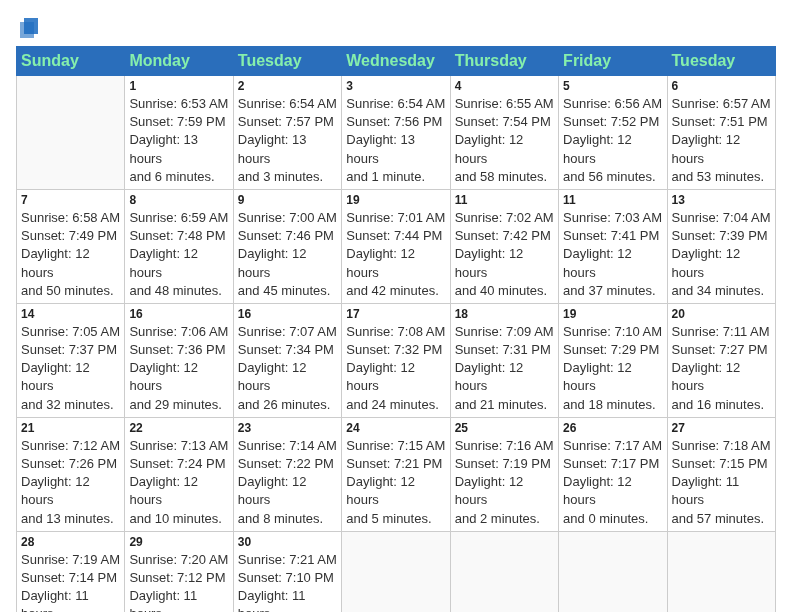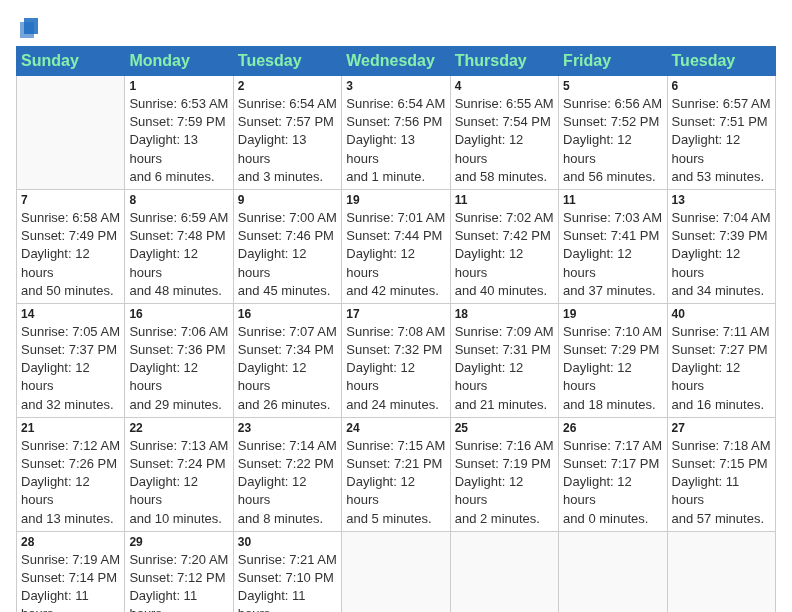--- a/index.html
+++ b/index.html
@@ -193,21 +193,21 @@
           </td>
           <td>
             <span class="day-number">18</span>
             <div class="day-info">Sunrise: 7:09 AM<br>Sunset: 7:31 PM<br>Daylight: 12 hours<br>and 21 minutes.</div>
           </td>
           <td>
             <span class="day-number">19</span>
             <div class="day-info">Sunrise: 7:10 AM<br>Sunset: 7:29 PM<br>Daylight: 12 hours<br>and 18 minutes.</div>
           </td>
           <td>
-            <span class="day-number">40</span>
+            <span class="day-number">20</span>
             <div class="day-info">Sunrise: 7:11 AM<br>Sunset: 7:27 PM<br>Daylight: 12 hours<br>and 16 minutes.</div>
           </td>
         </tr>
         <tr>
           <td>
             <span class="day-number">21</span>
             <div class="day-info">Sunrise: 7:12 AM<br>Sunset: 7:26 PM<br>Daylight: 12 hours<br>and 13 minutes.</div>
           </td>
           <td>
             <span class="day-number">22</span>

